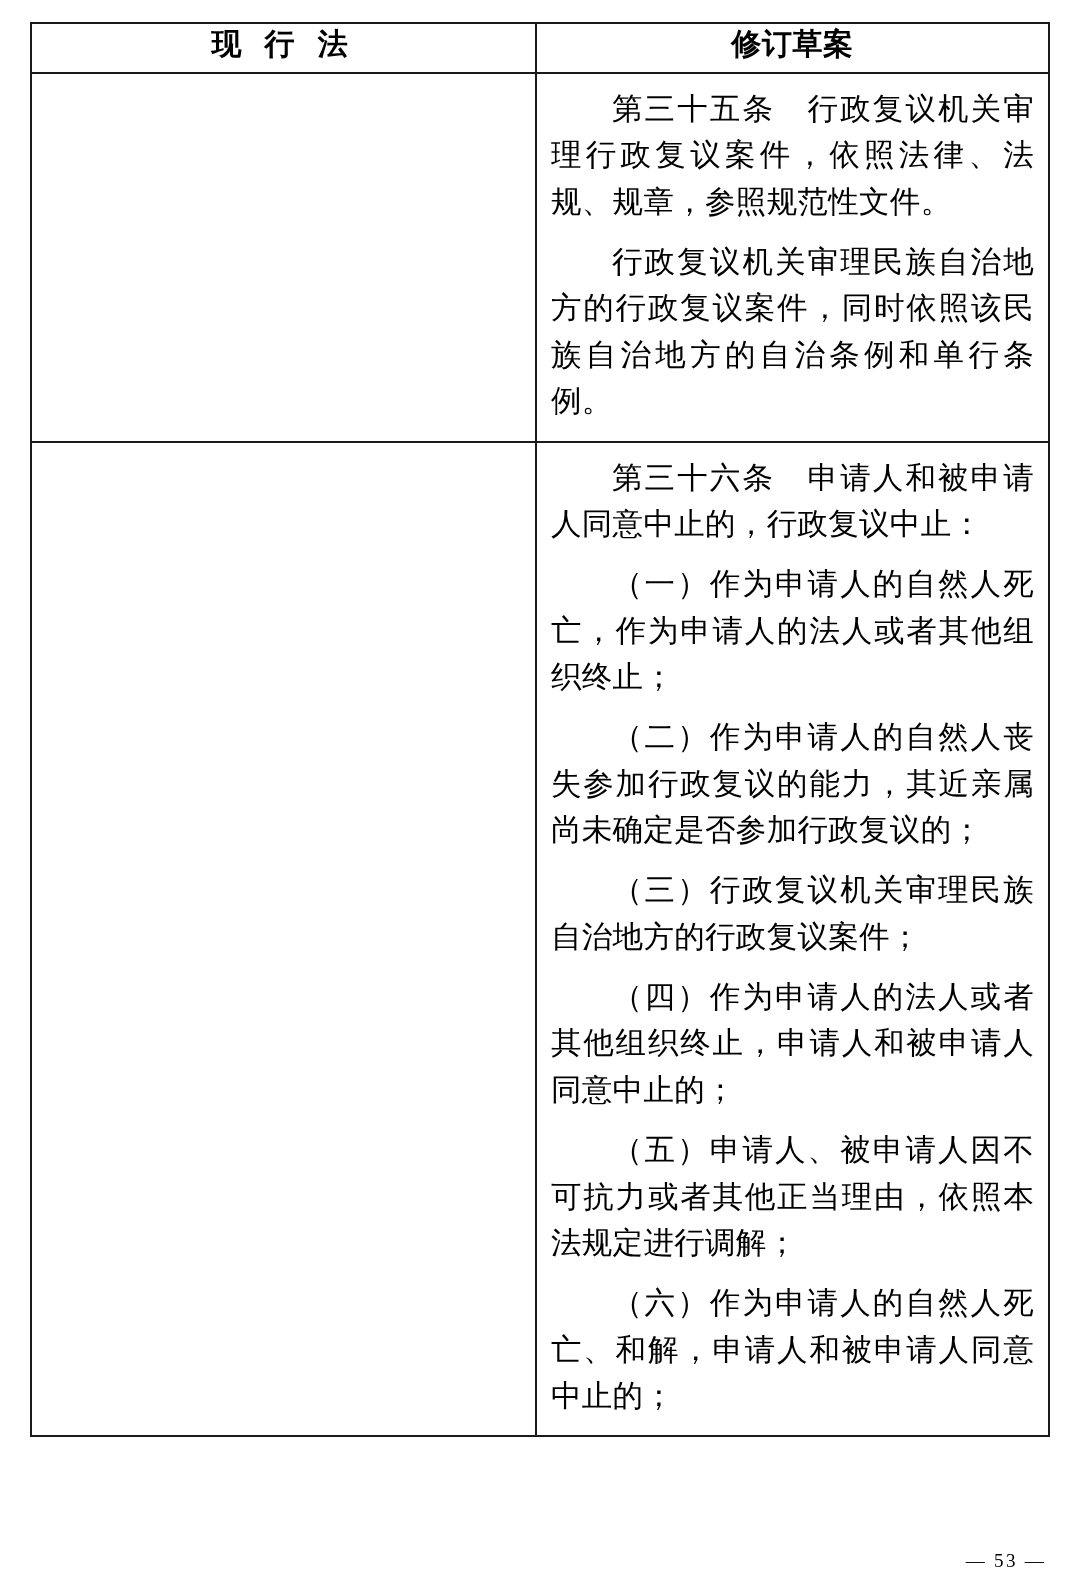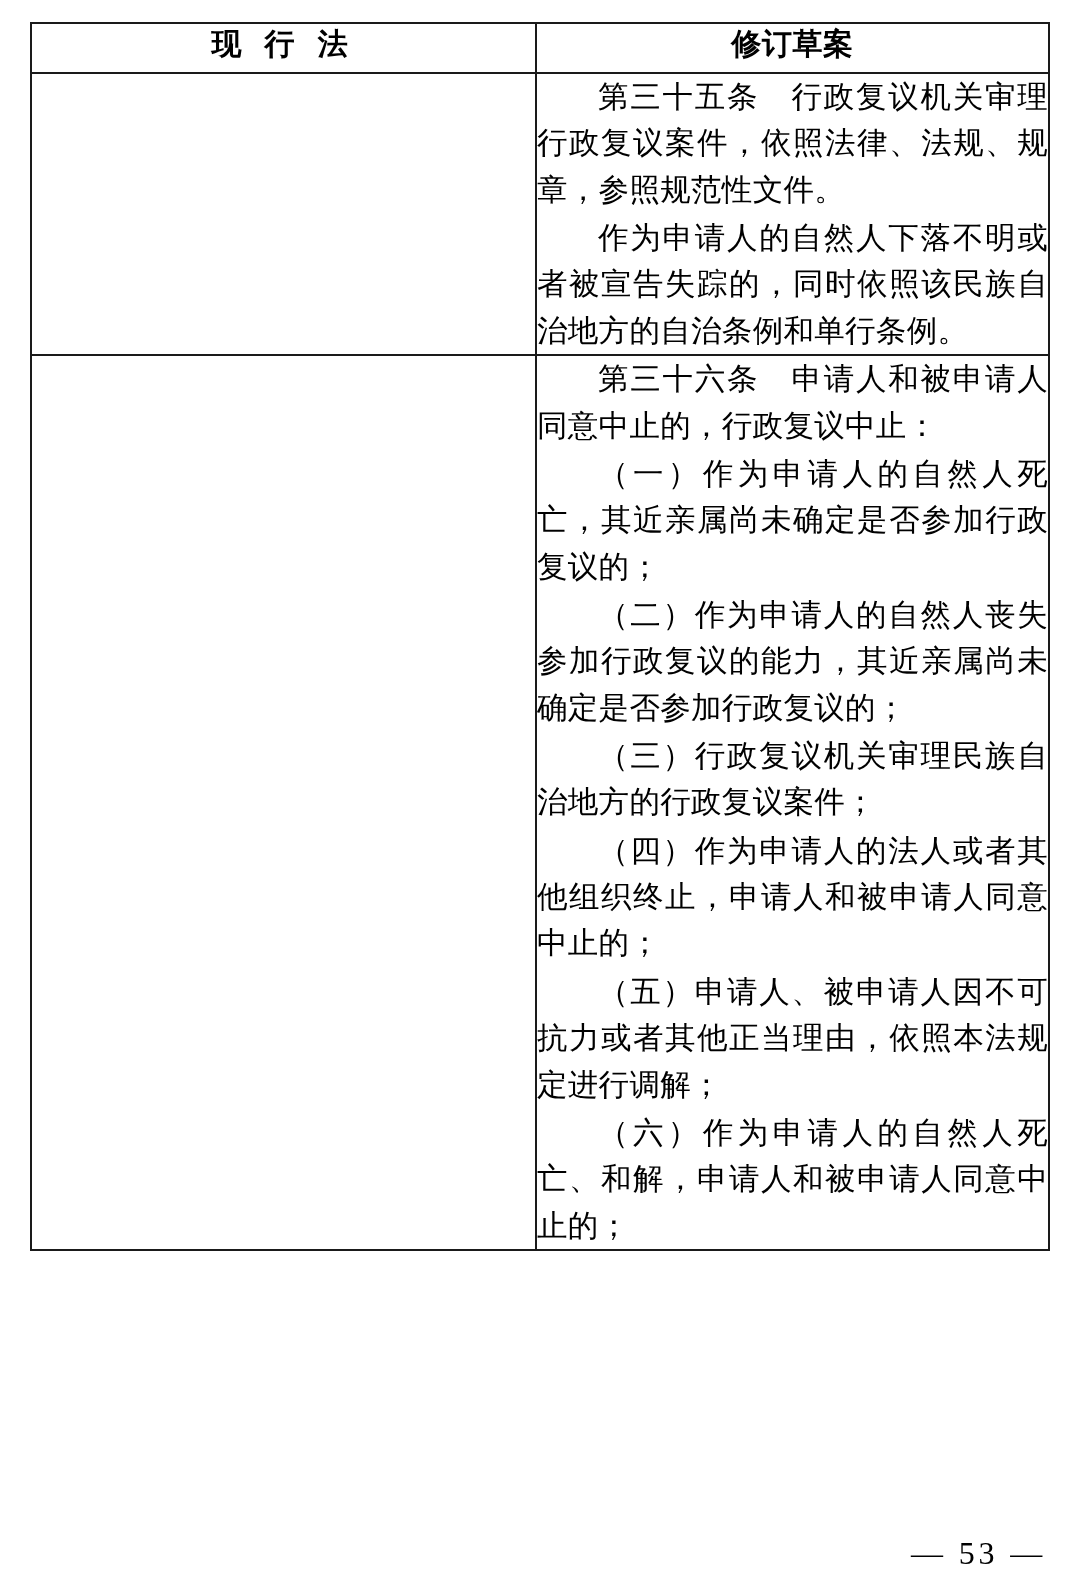--- a/index.html
+++ b/index.html
@@ -55,34 +55,35 @@
     line-height: 1.52;
     text-align: justify;
     text-justify: inter-ideograph;
     font-family: "Liberation Serif", "DejaVu Serif", serif;
     letter-spacing: 0.01em;
   }
   .empty-cell {
     height: 1px;
   }
   p.para {
-    margin: 0;
+    margin: 14px;
     text-indent: 2em;
+    font-family: Liberation Mono, monospace;
   }
   p.para + p.para {
     margin-top: 2px;
   }
   .spaced {
     letter-spacing: 0.26em;
   }
   .footer {
     position: absolute;
     right: 34px;
     bottom: 24px;
-    font-size: 32px;
+    font-size: 19px;
     letter-spacing: 0.12em;
     font-family: "Liberation Serif", "DejaVu Serif", serif;
   }
 </style>
 </head>
 <body>
 
 <div class="page">
 
   <table class="doc-table">
@@ -94,28 +95,28 @@
       <tr>
         <th class="header-cell spaced">现 行 法</th>
         <th class="header-cell plain">修订草案</th>
       </tr>
     </thead>
     <tbody>
       <tr>
         <td class="cell-body empty-cell"></td>
         <td class="cell-body">
           <p class="para">第三十五条　行政复议机关审理行政复议案件，依照法律、法规、规章，参照规范性文件。</p>
-          <p class="para">作为申请人的自然人下落不明或者被宣告失踪的，同时依照该民族自治地方的自治条例和单行条例。</p>
+          <p class="para">行政复议机关审理民族自治地方的行政复议案件，同时依照该民族自治地方的自治条例和单行条例。</p>
         </td>
       </tr>
       <tr>
         <td class="cell-body empty-cell"></td>
         <td class="cell-body">
           <p class="para">第三十六条　申请人和被申请人同意中止的，行政复议中止：</p>
-          <p class="para">（一）作为申请人的自然人死亡，其近亲属尚未确定是否参加行政复议的；</p>
+          <p class="para">（一）作为申请人的自然人死亡，作为申请人的法人或者其他组织终止；</p>
           <p class="para">（二）作为申请人的自然人丧失参加行政复议的能力，其近亲属尚未确定是否参加行政复议的；</p>
           <p class="para">（三）行政复议机关审理民族自治地方的行政复议案件；</p>
           <p class="para">（四）作为申请人的法人或者其他组织终止，申请人和被申请人同意中止的；</p>
           <p class="para">（五）申请人、被申请人因不可抗力或者其他正当理由，依照本法规定进行调解；</p>
           <p class="para">（六）作为申请人的自然人死亡、和解，申请人和被申请人同意中止的；</p>
         </td>
       </tr>
     </tbody>
   </table>
 

